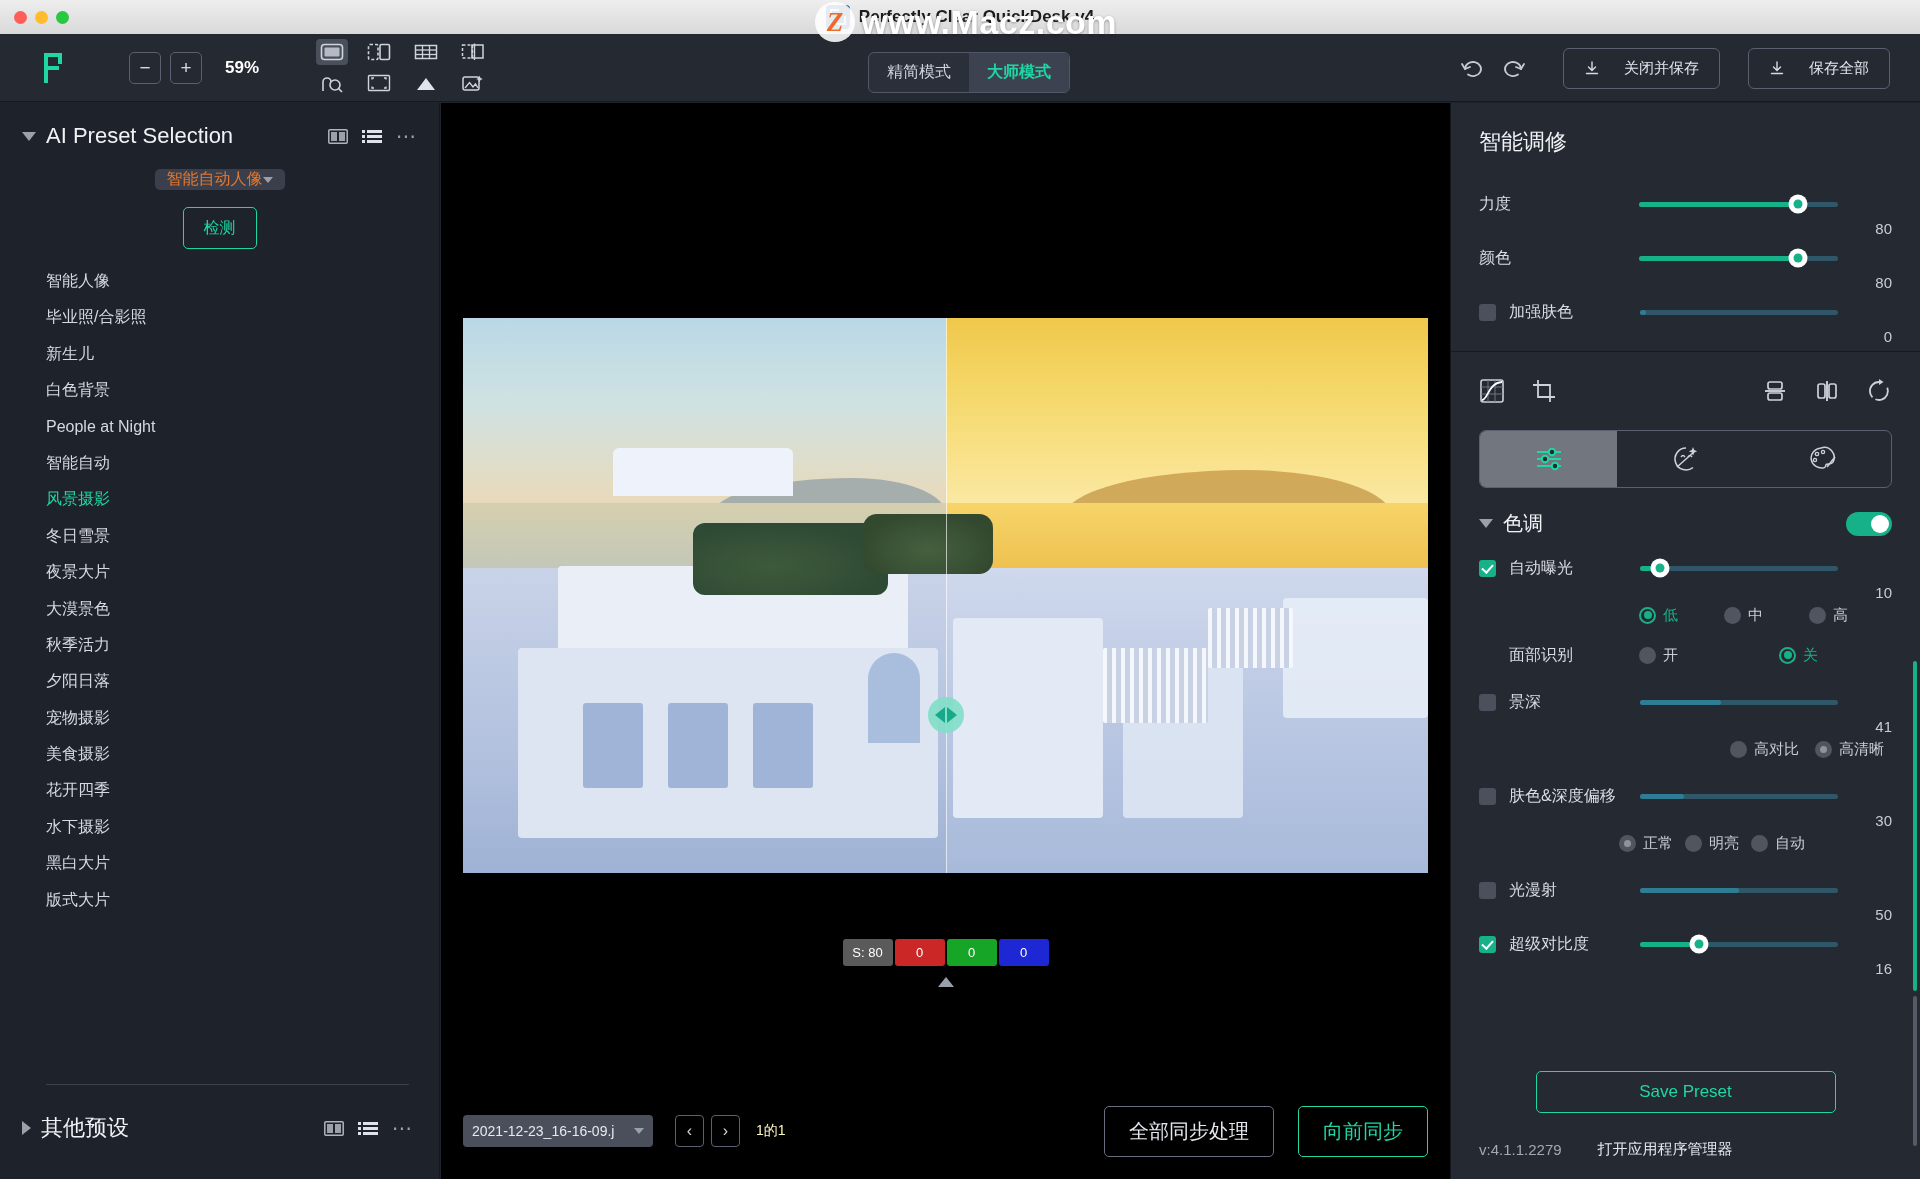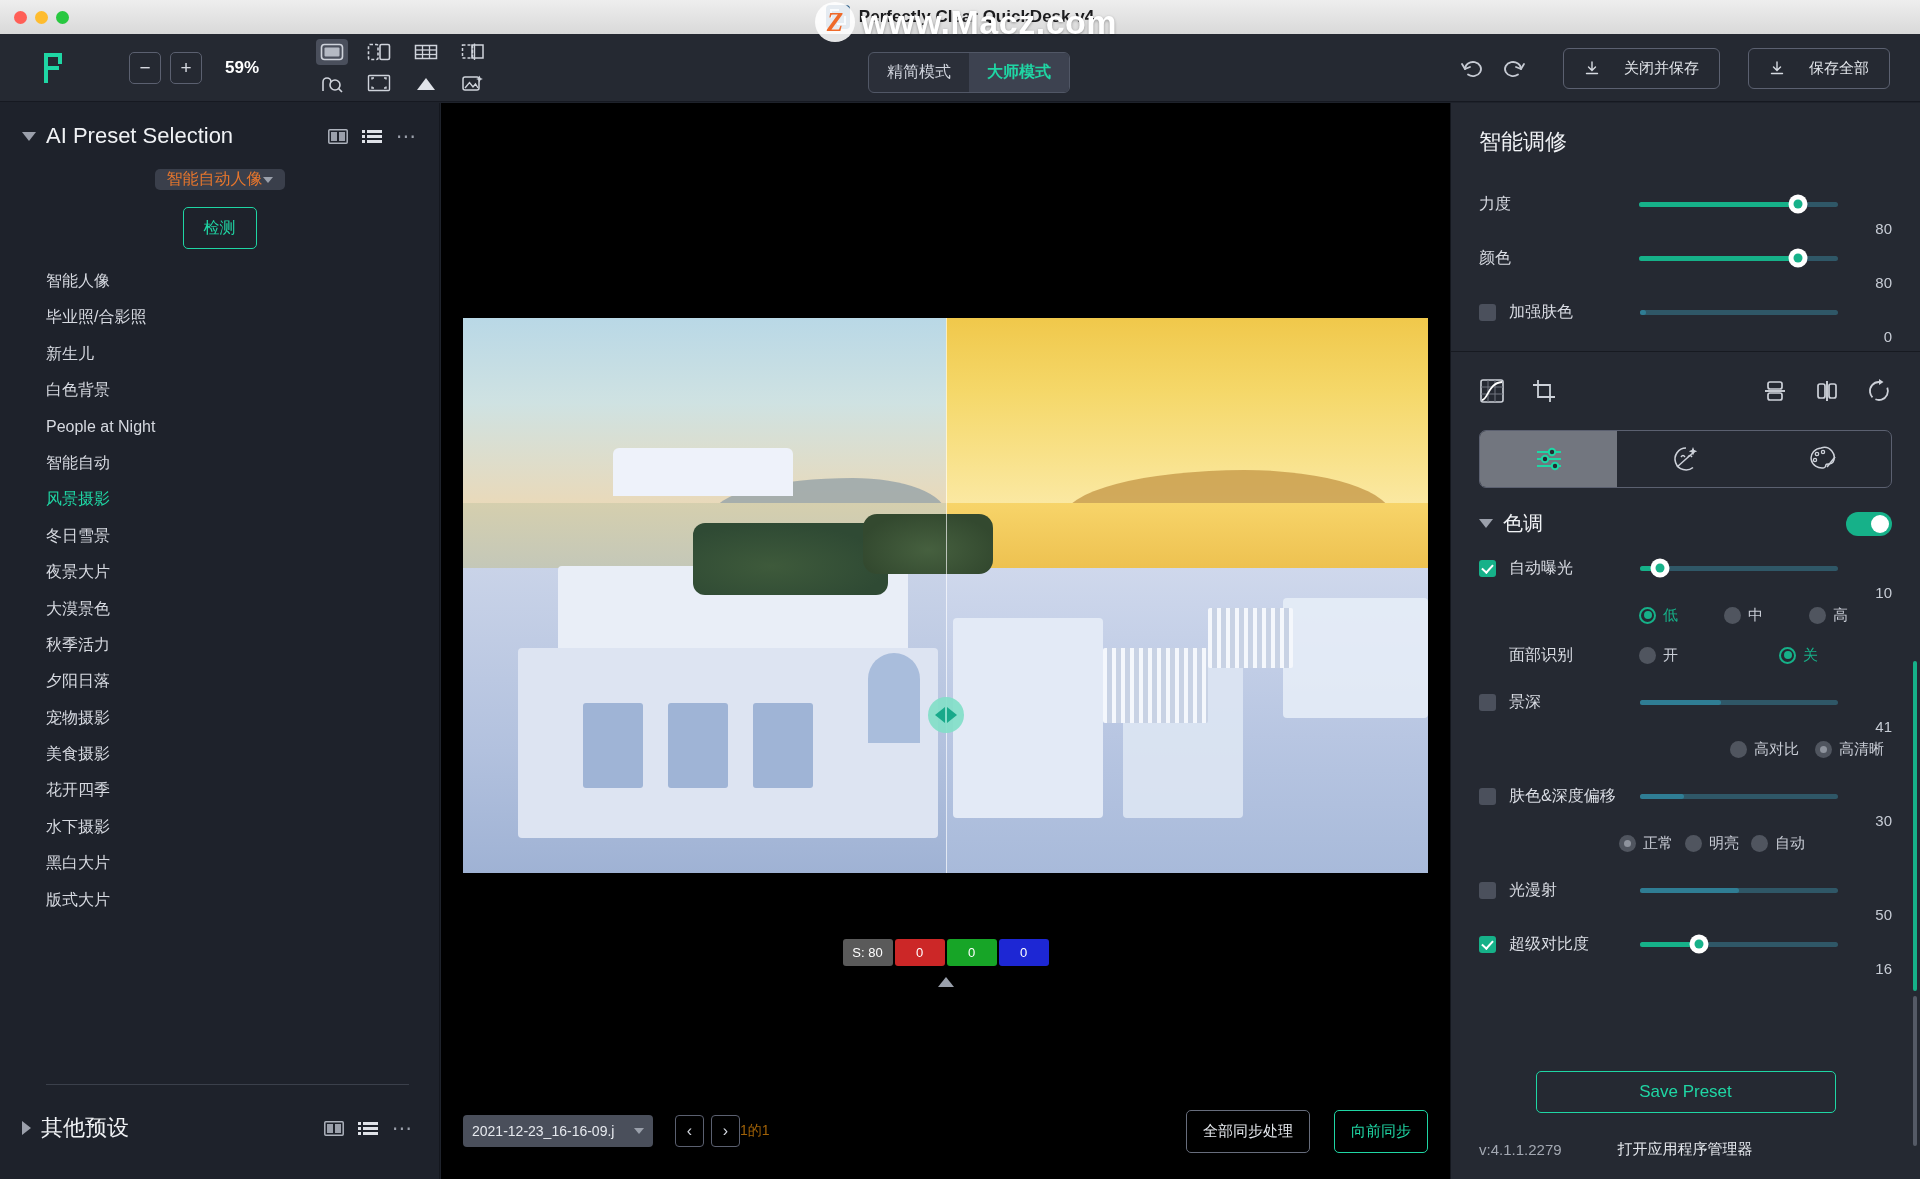--- a/index.html
+++ b/index.html
@@ -295,25 +295,25 @@
     width: 190px; height: 32px; background: #4a4f5b; border-radius: 4px;
     display: flex; align-items: center; padding: 0 9px; cursor: pointer;
     color: #e6e9ee; font-size: 14px;
   }
   .nav-btns { display: flex; gap: 7px; margin-left: 22px; }
   .nav-btn {
     width: 29px; height: 32px; border: 1px solid #5b6070; border-radius: 4px;
     color: #d3d7df; font-size: 16px; display: flex; align-items: center; justify-content: center;
     cursor: pointer;
   }
-  .page-ind { color: #a16207; font-size: 14px; }
+  .page-ind { color: #fef9c3; font-size: 14px; margin-left: 16px; }
   .bb-right { margin-left: auto; display: flex; align-items: center; gap: 24px; }
   .btn-outline {
-    border: 1px solid #676d7c; border-radius: 5px; padding: 11px 16px;
-    color: #e4e7ec; font-size: 15px; cursor: pointer; white-space: nowrap; background: transparent;
+    border: 1px solid #676d7c; border-radius: 5px; padding: 11px 24px;
+    color: #e4e7ec; font-size: 20px; cursor: pointer; white-space: nowrap; background: transparent;
   }
   .btn-outline.accent { border-color: #1fd6a4; color: #1fd6a4; }
 
   
   .right-panel {
     position: absolute; top: 103px; right: 0; width: 470px; bottom: 0;
     background: #252932; border-left: 1px solid #14171e;
     display: flex; flex-direction: column;
   }
   .rp-title { font-size: 22px; color: #f0f2f5; padding: 24px 0 0 28px; }
@@ -405,21 +405,21 @@
   .save-preset-wrap {
     position: absolute; left: 0; right: 0; bottom: 66px; display: flex; justify-content: center;
   }
   .save-preset {
     width: 300px; height: 42px; border: 1px solid #1fd6a4; border-radius: 5px;
     color: #1fd6a4; font-size: 17px; display: flex; align-items: center; justify-content: center;
     cursor: pointer; background: #252932;
   }
   .rp-footer {
     position: absolute; left: 0; right: 0; bottom: 0; height: 60px;
-    display: flex; align-items: center; padding-left: 28px; gap: 56px;
+    display: flex; align-items: center; padding-left: 28px; gap: 36px;
   }
   .ver { color: #a3a8b2; font-size: 15px; }
   .app-mgr { color: #e4e7ec; font-size: 15px; cursor: pointer; }
 </style>
 </head>
 <body>
 
 <div class="app">
 
   <div class="titlebar">

